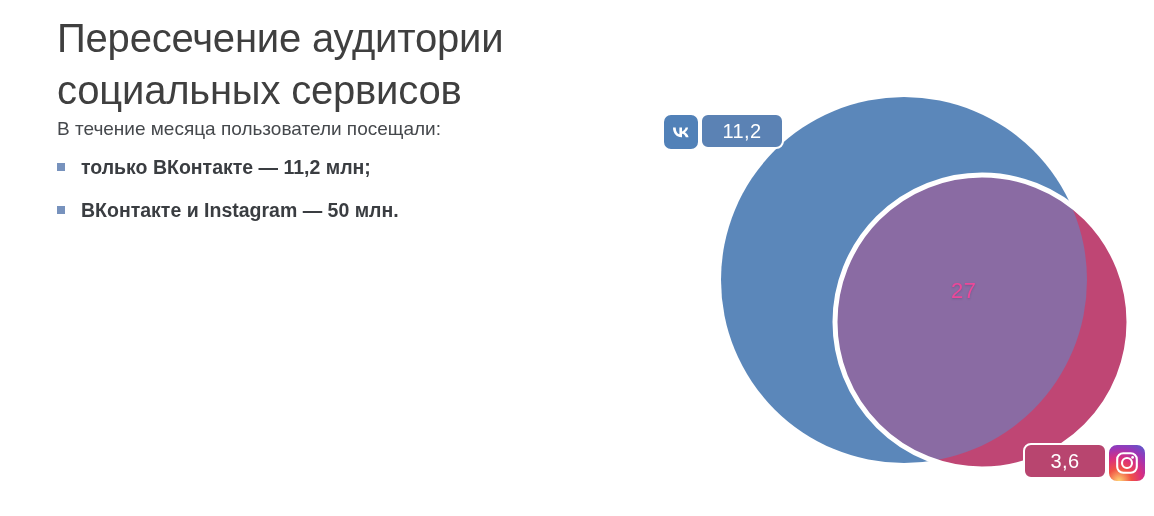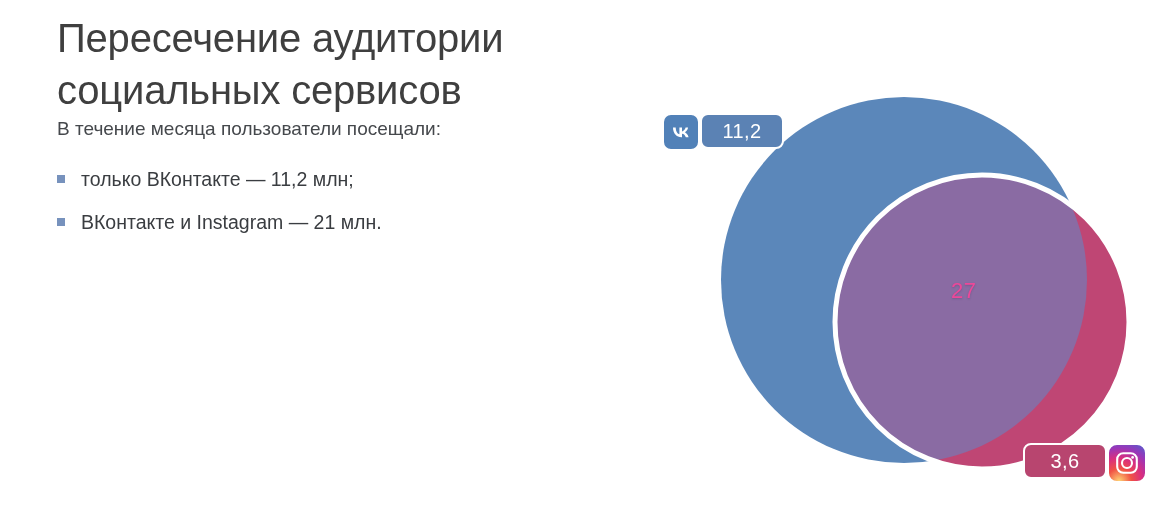--- a/index.html
+++ b/index.html
@@ -34,23 +34,24 @@
     white-space: pre-line;
   }
 
   .intro-line {
     font-size: 19px;
     line-height: 26px;
     color: #45484c;
   }
 
   .bullet-list {
-    margin: 24px 0 0 0;
+    margin: 12px 0 0 0;
     padding: 0;
     list-style: none;
+    font-weight: bold;
   }
 
   .bullet-item {
     display: flex;
     align-items: baseline;
     font-size: 19.5px;
     line-height: 26px;
     color: #3a3d41;
     margin-bottom: 17px;
   }
@@ -167,21 +168,21 @@
 
   <div class="intro-line">В течение месяца пользователи посещали:</div>
 
   <ul class="bullet-list">
     <li class="bullet-item">
       <span class="bullet-marker"></span>
       <span>только ВКонтакте — 11,2 млн;</span>
     </li>
     <li class="bullet-item">
       <span class="bullet-marker"></span>
-      <span>ВКонтакте и Instagram — 21 млн.</span>
+      <span>ВКонтакте и Instagram — 50 млн.</span>
     </li>
   </ul>
 </div>
 
 <div class="venn-wrap">
 
   <svg class="venn-svg" width="499" height="436" viewBox="0 0 499 436">
 
     <circle cx="249" cy="200" r="183" fill="#5b87ba"></circle>
 

